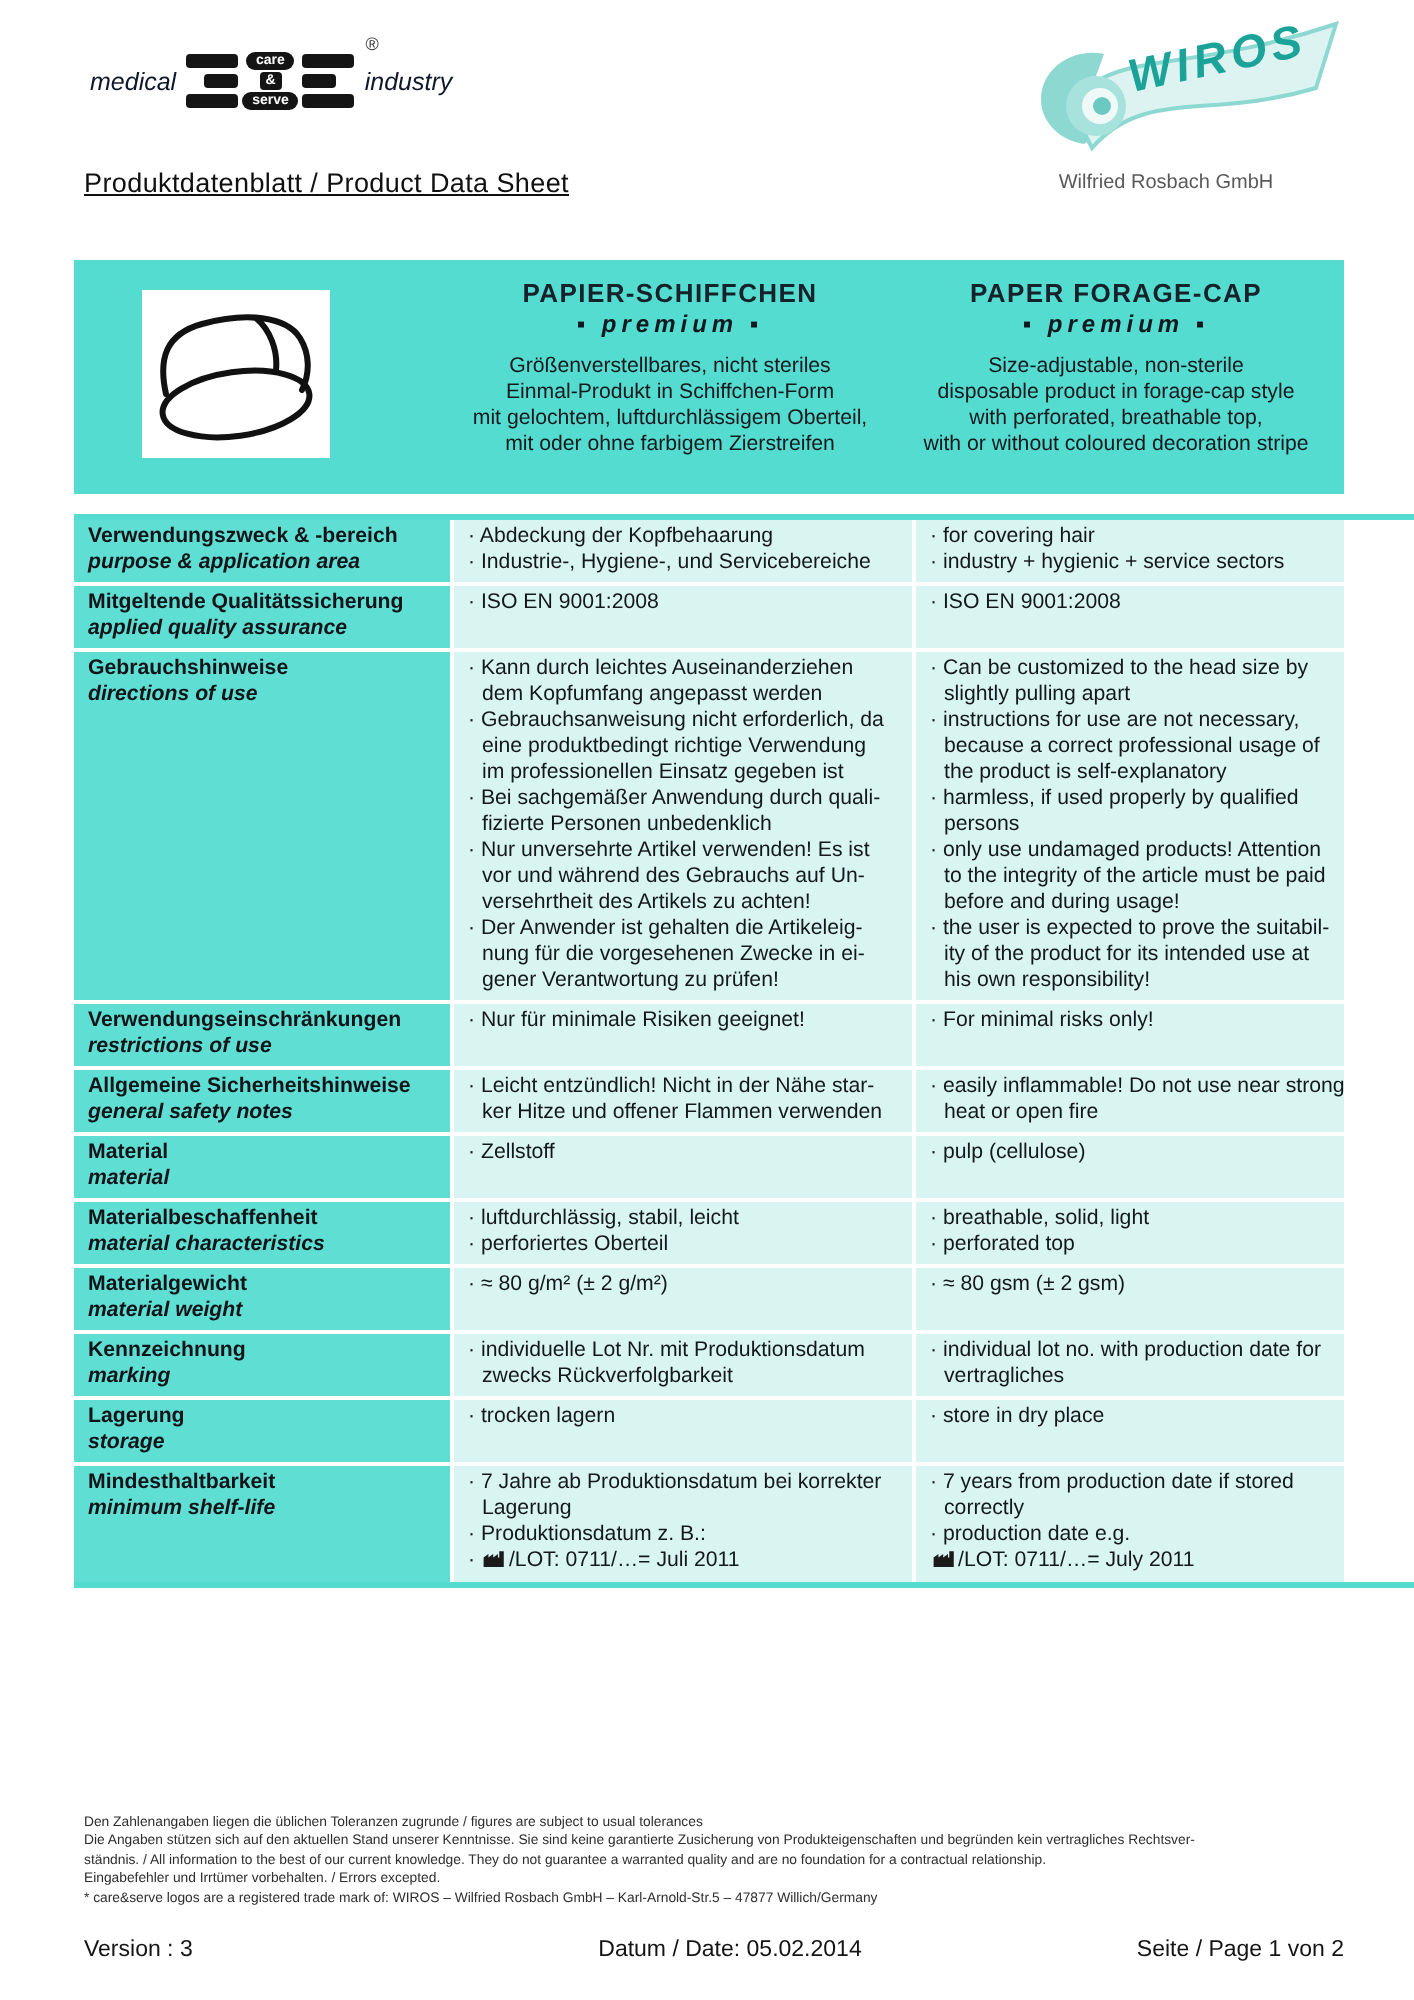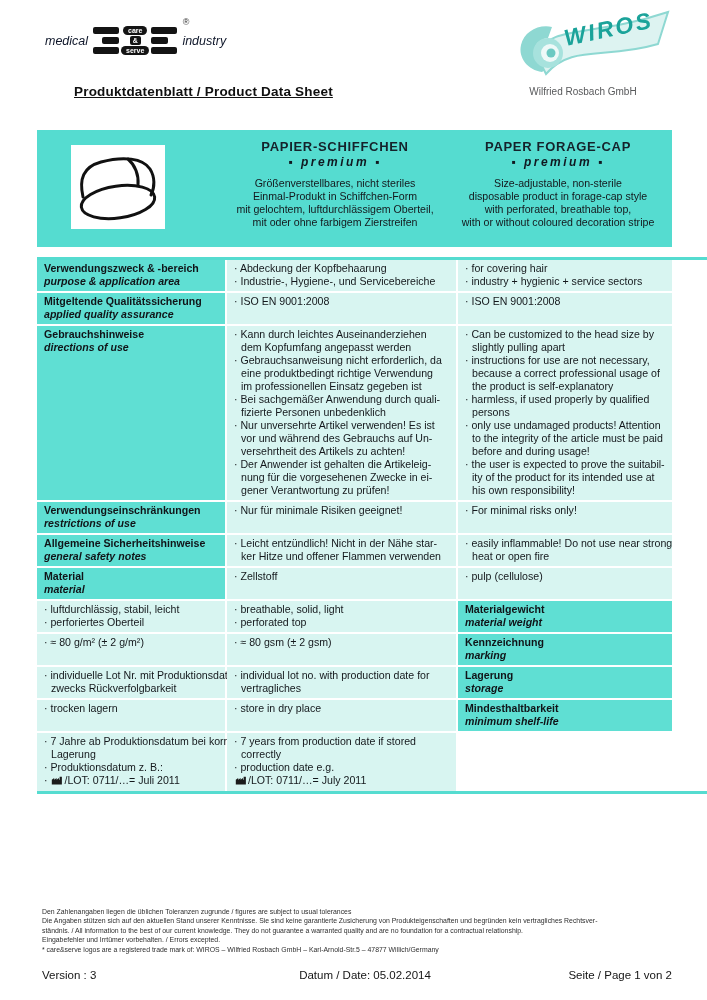--- a/index.html
+++ b/index.html
@@ -18,22 +18,22 @@
   .b1{width:26px;} .b2{width:17px;} .b3{width:26px;}
   .cs-mid{display:flex;flex-direction:column;align-items:center;gap:1px;}
   .cs-pill{background:#141414;color:#fff;font-size:7px;font-weight:bold;
            padding:1px 5px;border-radius:6px;line-height:7px;}
   .cs-amp{background:#141414;color:#fff;font-size:7px;font-weight:bold;
           padding:1px 3px;border-radius:2px;line-height:7px;}
   .reg-mark{position:absolute;top:-9px;right:-12px;font-size:9px;color:#333;}
   .wiros-logo{position:absolute;left:512px;top:8px;width:162px;height:80px;}
   .company-name{position:absolute;left:488px;top:86px;width:190px;text-align:center;
                 color:#58595b;font-size:10px;}
-  .doc-title{position:absolute;left:42px;top:84px;font-size:13.5px;font-weight:bold;
-             color:#101010;text-decoration:underline;letter-spacing:0.2px;margin-left:32px;}
+  .doc-title{position:absolute;left:42px;top:84px;font-size:13.5px;font-weight:normal;
+             color:#101010;text-decoration:underline;letter-spacing:0.2px;}
   
   .product-box{position:absolute;left:37px;top:130px;width:635px;height:117px;background:#55dcd0;}
   .cap-box{position:absolute;left:34px;top:15px;width:94px;height:84px;background:#ffffff;}
   .cap-box svg{display:block;width:100%;height:100%;}
   .pb-col{position:absolute;top:9px;text-align:center;color:#101820;}
   .pb-col.de{left:140px;width:316px;}
   .pb-col.en{left:408px;width:226px;}
   .pb-title{font-size:13px;font-weight:bold;letter-spacing:0.7px;color:#15222b;white-space:nowrap;}
   .pb-premium{font-size:12px;font-weight:bold;font-style:italic;letter-spacing:2.5px;
               margin-top:1px;white-space:nowrap;}
@@ -213,20 +213,24 @@
     <div class="cell label">
       <div class="lab-de">Material</div>
       <div class="lab-en">material</div>
     </div>
     <div class="cell content">
       <div class="ln">· Zellstoff</div>
     </div>
     <div class="cell content">
       <div class="ln">· pulp (cellulose)</div>
     </div>
+    <div class="cell label">
+      <div class="lab-de">Materialbeschaffenheit</div>
+      <div class="lab-en">material characteristics</div>
+    </div>
     <div class="cell content">
       <div class="ln">· luftdurchlässig, stabil, leicht</div>
       <div class="ln">· perforiertes Oberteil</div>
     </div>
     <div class="cell content">
       <div class="ln">· breathable, solid, light</div>
       <div class="ln">· perforated top</div>
     </div>
     <div class="cell label">
       <div class="lab-de">Materialgewicht</div>

